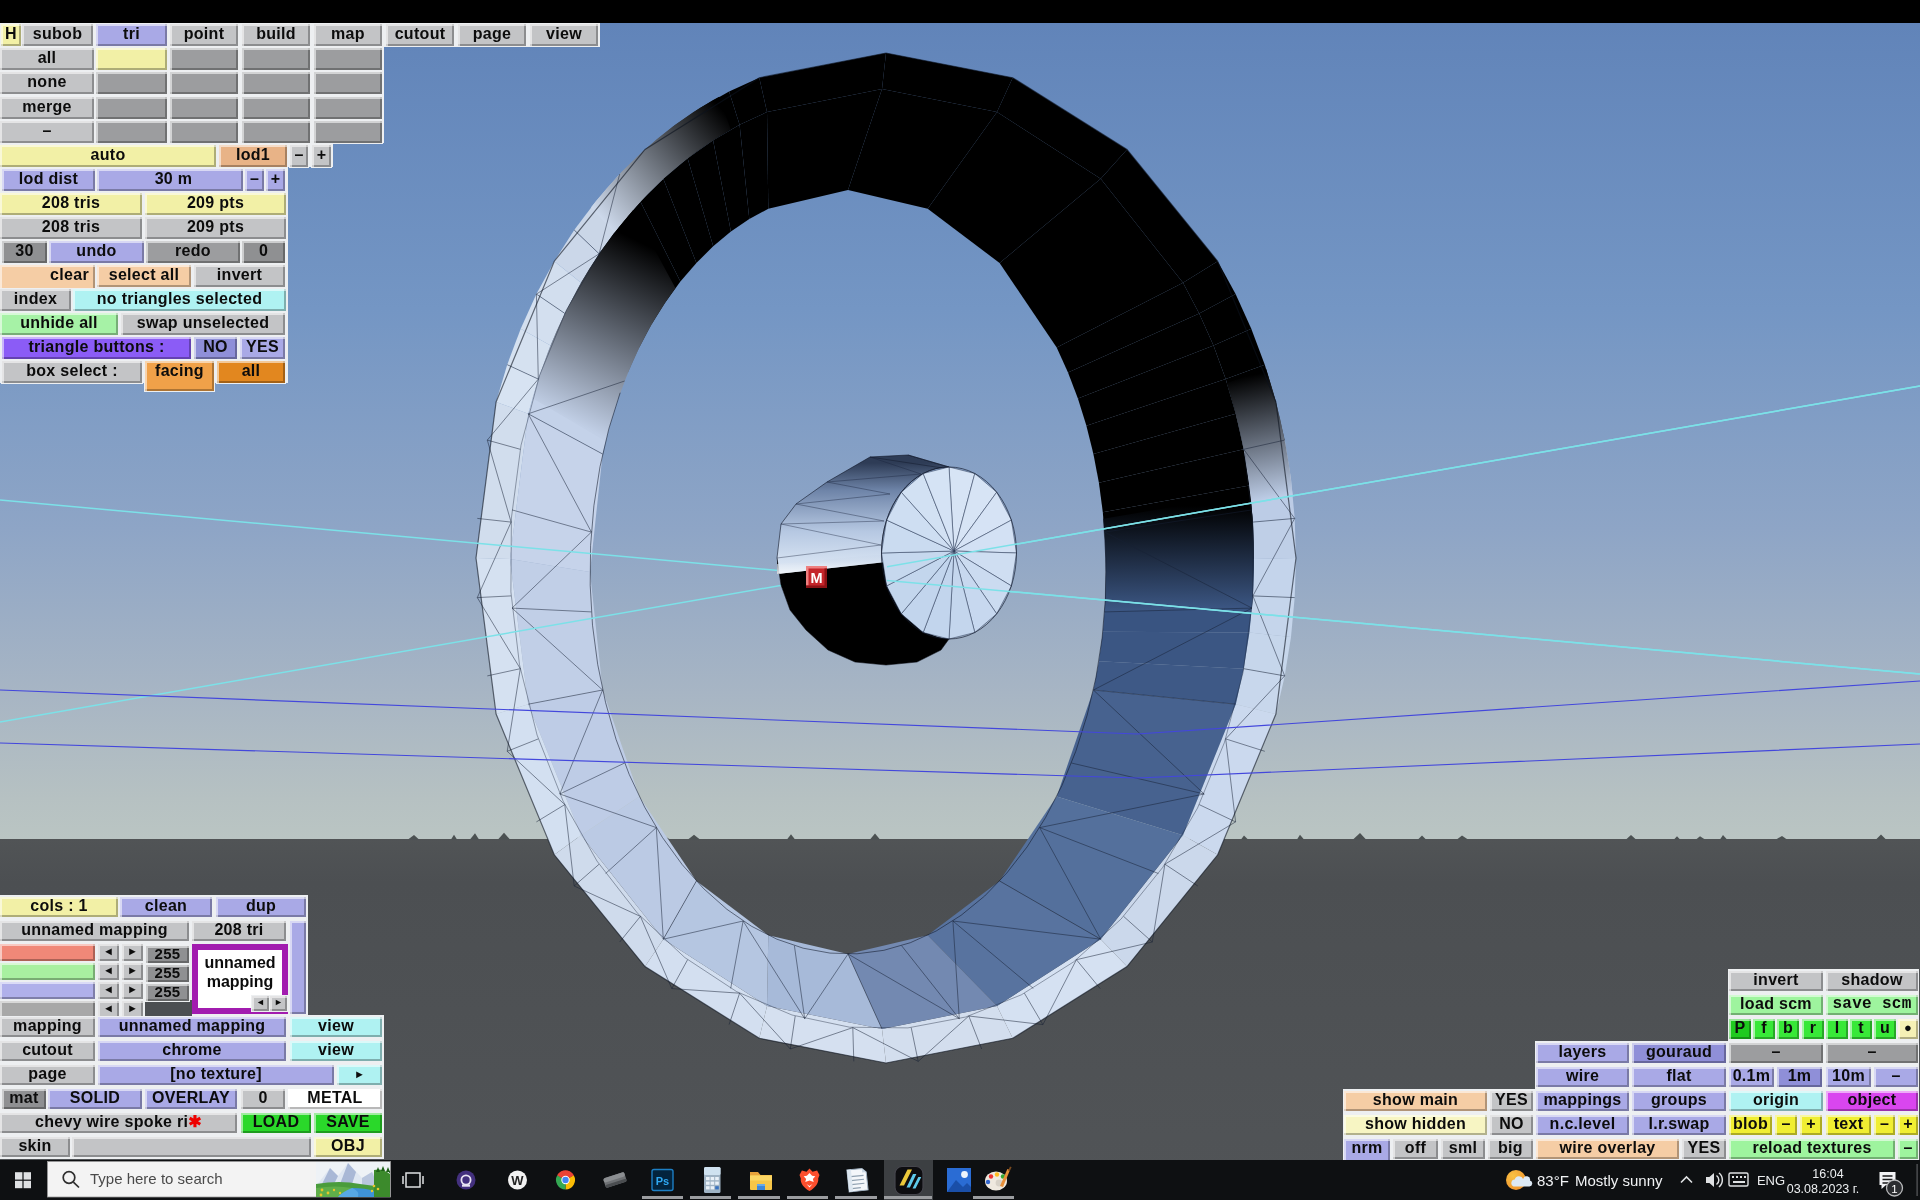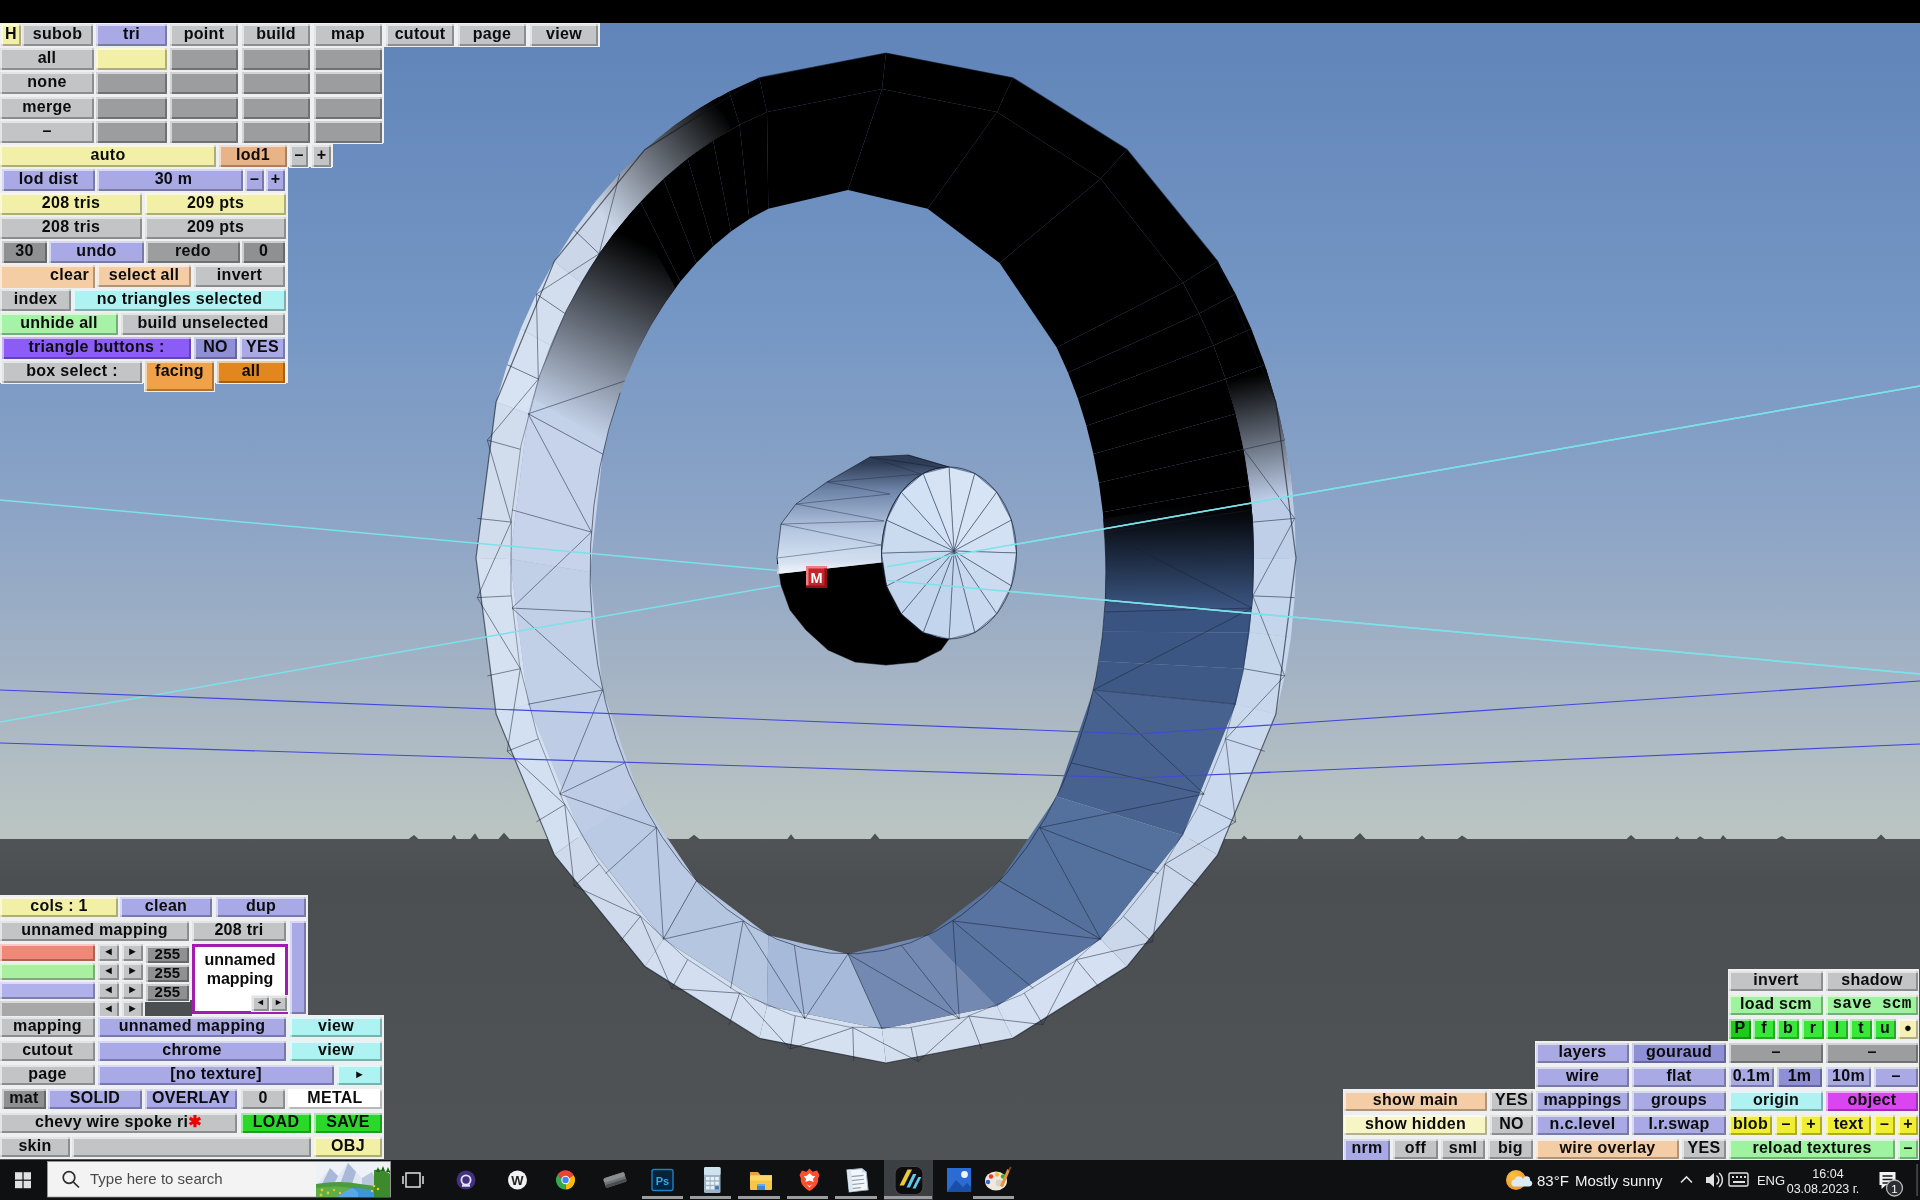--- a/index.html
+++ b/index.html
@@ -269,21 +269,21 @@
 <div class="b" style="left:2px;top:241px;width:45px;height:22px;background:#8f9092;line-height:20px;">30</div>
 <div class="b" style="left:49px;top:241px;width:95px;height:22px;background:#a9a9e6;line-height:20px;">undo</div>
 <div class="b" style="left:146px;top:241px;width:94px;height:22px;background:#9c9d9f;line-height:20px;">redo</div>
 <div class="b" style="left:242px;top:241px;width:43px;height:22px;background:#8f9092;line-height:20px;">0</div>
 <div class="b" style="left:0px;top:265px;width:95px;height:28px;background:#f5cda5;line-height:20px;padding-left:44px;">clear</div>
 <div class="b" style="left:97px;top:265px;width:94px;height:22px;background:#f5cda5;line-height:20px;">select all</div>
 <div class="b" style="left:194px;top:265px;width:91px;height:22px;background:#c3c4c6;line-height:20px;">invert</div>
 <div class="b" style="left:0px;top:289px;width:71px;height:22px;background:#c3c4c6;line-height:20px;">index</div>
 <div class="b" style="left:73px;top:289px;width:213px;height:22px;background:#aff2f2;line-height:20px;">no triangles selected</div>
 <div class="b" style="left:0px;top:313px;width:118px;height:22px;background:#a6f2a6;line-height:20px;">unhide all</div>
-<div class="b" style="left:121px;top:313px;width:164px;height:22px;background:#c3c4c6;line-height:20px;">build unselected</div>
+<div class="b" style="left:121px;top:313px;width:164px;height:22px;background:#c3c4c6;line-height:20px;">swap unselected</div>
 <div class="b" style="left:2px;top:337px;width:189px;height:22px;background:#8b5cf6;line-height:20px;">triangle buttons :</div>
 <div class="b" style="left:194px;top:337px;width:43px;height:22px;background:#8f8fd8;line-height:20px;">NO</div>
 <div class="b" style="left:240px;top:337px;width:45px;height:22px;background:#a9a9e6;line-height:20px;">YES</div>
 <div class="b" style="left:2px;top:361px;width:140px;height:22px;background:#c3c4c6;line-height:20px;">box select :</div>
 <div class="b" style="left:145px;top:361px;width:69px;height:30px;background:#f0a149;line-height:20px;">facing</div>
 <div class="b" style="left:217px;top:361px;width:68px;height:22px;background:#e2871f;line-height:20px;">all</div>
 <div class="b" style="left:0px;top:897px;width:118px;height:20px;background:#f2f0a6;line-height:18px;">cols : 1</div>
 <div class="b" style="left:120px;top:897px;width:92px;height:20px;background:#a9a9e6;line-height:18px;">clean</div>
 <div class="b" style="left:216px;top:897px;width:90px;height:20px;background:#a9a9e6;line-height:18px;">dup</div>
 <div class="b" style="left:0px;top:921px;width:189px;height:20px;background:#c3c4c6;line-height:18px;">unnamed mapping</div>
@@ -297,21 +297,21 @@
 <div class="b" style="left:98px;top:963px;width:21px;height:17px;background:#c3c4c6;font-size:11px;line-height:15px;">◄</div>
 <div class="b" style="left:122px;top:963px;width:21px;height:17px;background:#c3c4c6;font-size:11px;line-height:15px;">►</div>
 <div class="b" style="left:146px;top:965px;width:43px;height:17px;background:#8f9092;font-size:15px;line-height:15px;">255</div>
 <div class="b" style="left:0px;top:982px;width:95px;height:17px;background:#b0b0ea;line-height:15px;"></div>
 <div class="b" style="left:98px;top:982px;width:21px;height:17px;background:#c3c4c6;font-size:11px;line-height:15px;">◄</div>
 <div class="b" style="left:122px;top:982px;width:21px;height:17px;background:#c3c4c6;font-size:11px;line-height:15px;">►</div>
 <div class="b" style="left:146px;top:984px;width:43px;height:17px;background:#8f9092;font-size:15px;line-height:15px;">255</div>
 <div class="b" style="left:0px;top:1001px;width:95px;height:17px;background:#a8a8a8;line-height:15px;"></div>
 <div class="b" style="left:98px;top:1001px;width:21px;height:17px;background:#c3c4c6;font-size:11px;line-height:15px;">◄</div>
 <div class="b" style="left:122px;top:1001px;width:21px;height:17px;background:#c3c4c6;font-size:11px;line-height:15px;">►</div>
-<div style="position:absolute;left:192px;top:944px;width:96px;height:70px;background:#fff;border:3px solid #a21caf;box-sizing:border-box;font-weight:bold;font-size:16px;color:#0c0c0c;text-align:center;line-height:19px;padding-top:3px;z-index:3">unnamed<br>mapping</div>
+<div style="position:absolute;left:192px;top:944px;width:96px;height:70px;background:#fff;border:6px solid #a21caf;box-sizing:border-box;font-weight:bold;font-size:16px;color:#0c0c0c;text-align:center;line-height:19px;padding-top:3px;z-index:3">unnamed<br>mapping</div>
 <div class="b" style="left:252px;top:996px;width:17px;height:15px;background:#c3c4c6;font-size:9px;line-height:13px;z-index:4;">◄</div>
 <div class="b" style="left:270px;top:996px;width:17px;height:15px;background:#c3c4c6;font-size:9px;line-height:13px;z-index:4;">►</div>
 <div class="b" style="left:0px;top:1017px;width:95px;height:20px;background:#c3c4c6;line-height:18px;">mapping</div>
 <div class="b" style="left:98px;top:1017px;width:188px;height:20px;background:#a9a9e6;line-height:18px;">unnamed mapping</div>
 <div class="b" style="left:290px;top:1017px;width:92px;height:20px;background:#aff2f2;line-height:18px;">view</div>
 <div class="b" style="left:0px;top:1041px;width:95px;height:20px;background:#c3c4c6;line-height:18px;">cutout</div>
 <div class="b" style="left:98px;top:1041px;width:188px;height:20px;background:#a9a9e6;line-height:18px;">chrome</div>
 <div class="b" style="left:290px;top:1041px;width:92px;height:20px;background:#aff2f2;line-height:18px;">view</div>
 <div class="b" style="left:0px;top:1065px;width:95px;height:20px;background:#c3c4c6;line-height:18px;">page</div>
 <div class="b" style="left:98px;top:1065px;width:236px;height:20px;background:#a9a9e6;line-height:18px;">[no texture]</div>

